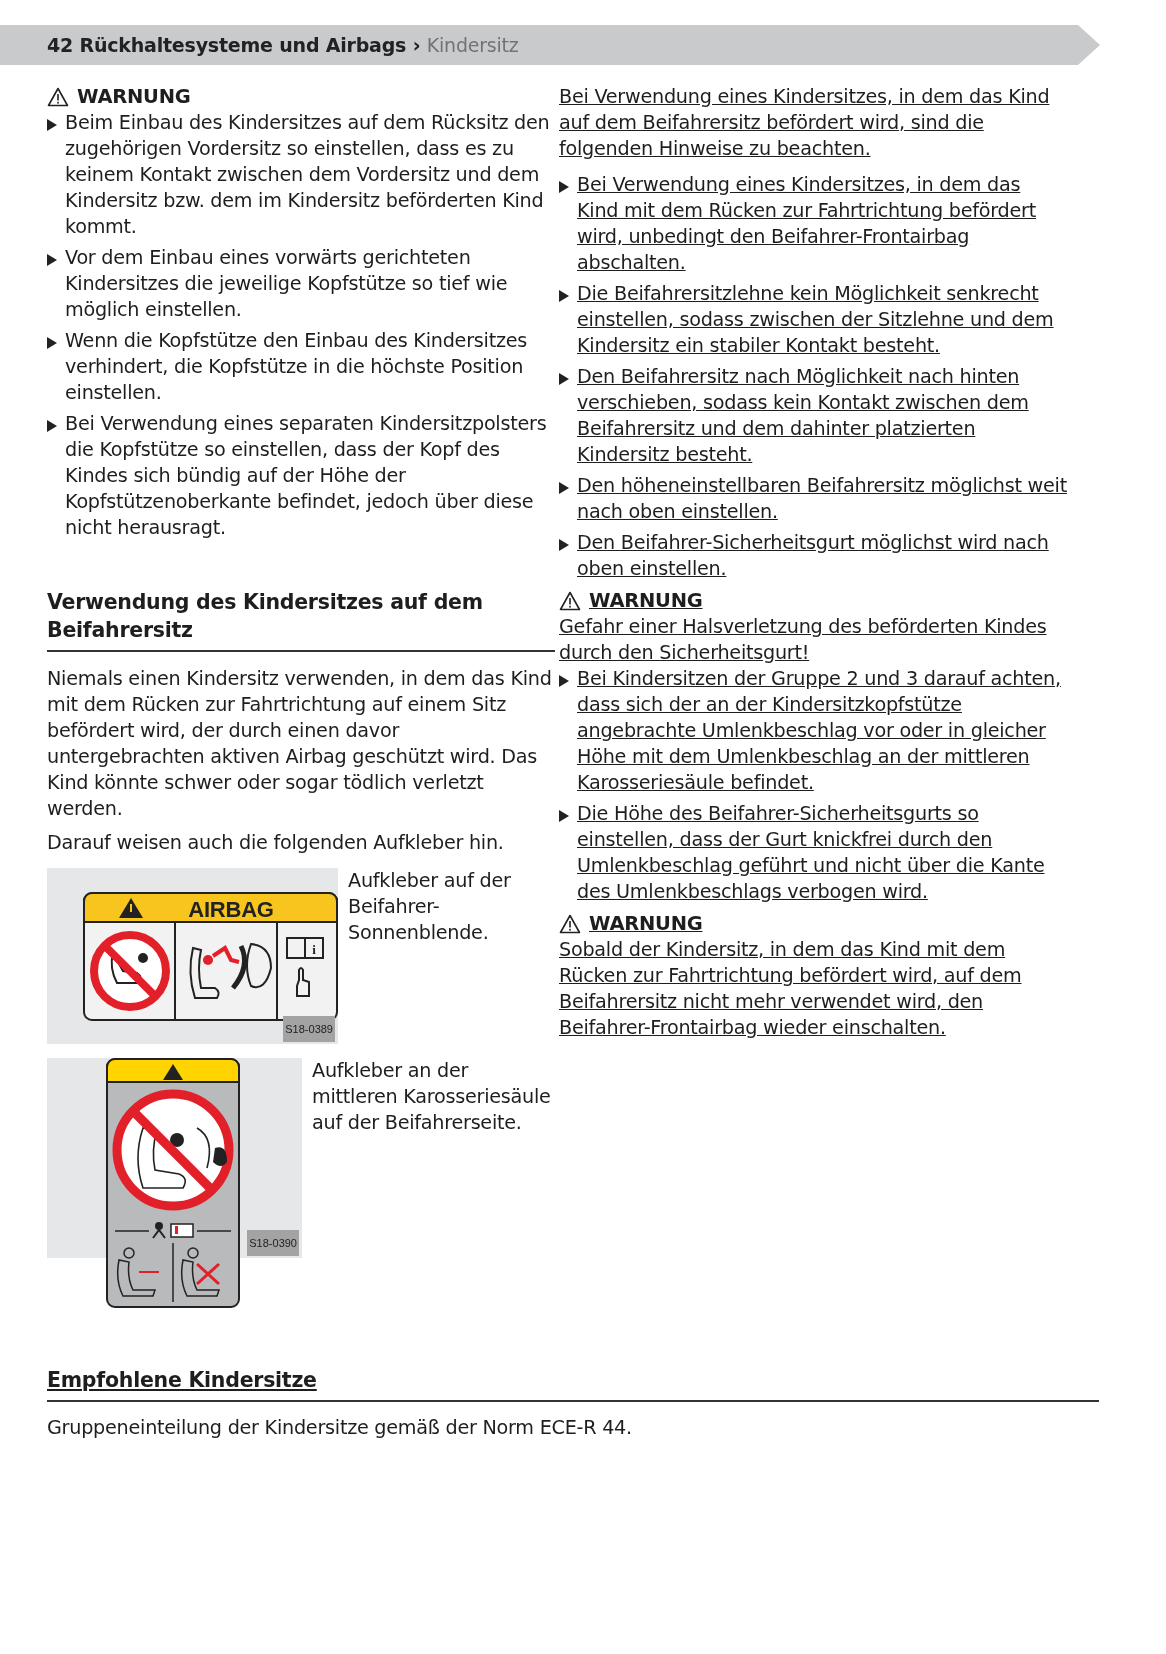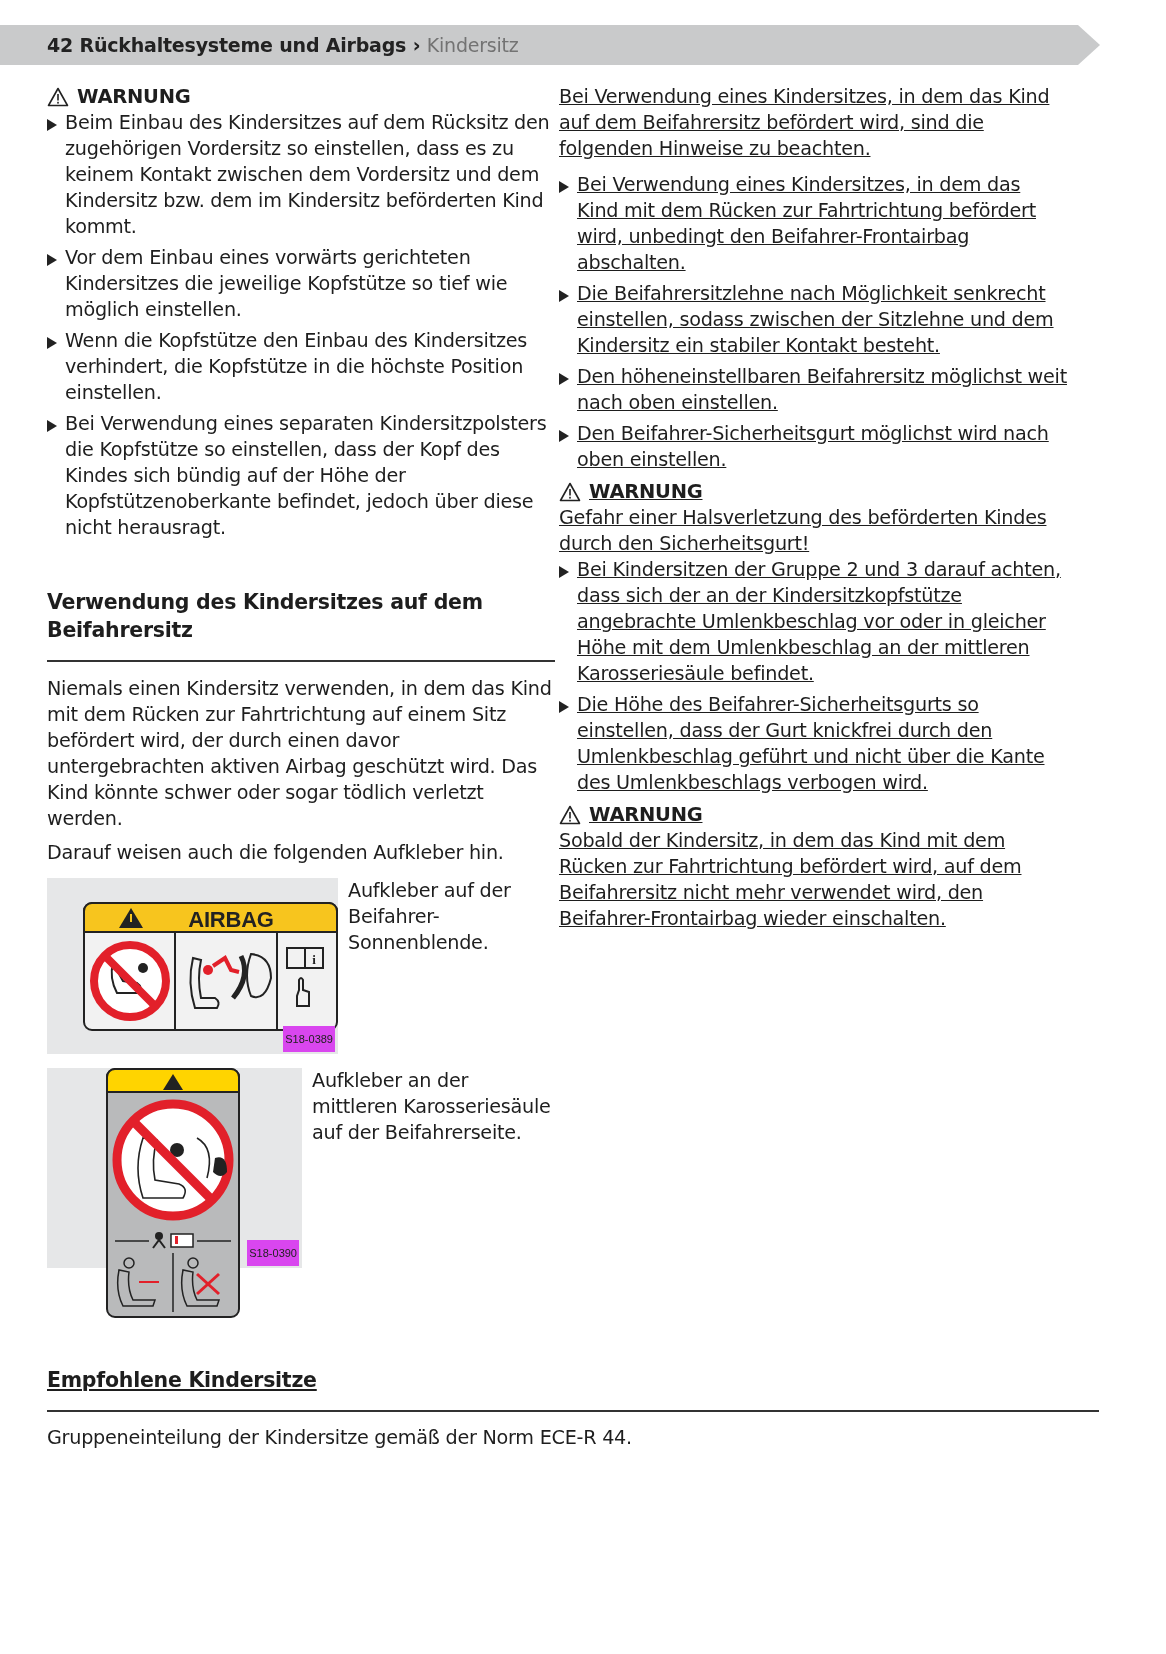--- a/index.html
+++ b/index.html
@@ -29,29 +29,29 @@
 
   ul.bullets { list-style: none; padding: 0; margin: 0; }
   ul.bullets li { position: relative; padding-left: 18px; margin-bottom: 5px; }
   ul.bullets li .tri {
     position: absolute; left: 0; top: 9px; width: 0; height: 0;
     border-left: 10px solid #222; border-top: 6px solid transparent; border-bottom: 6px solid transparent;
   }
   p { margin: 0 0 8px 0; }
 
   .section-heading {
-    font-weight: bold; font-size: 20.5px; line-height: 28px; padding-bottom: 16px;
+    font-weight: bold; font-size: 20.5px; line-height: 28px; padding-bottom: 6px;
     border-bottom: 2px solid #333; margin: 0 0 14px 0;
   }
 
   .figure-row { display: flex; align-items: flex-start; margin-bottom: 14px; }
   .figure-box { position: relative; background: #e6e7e8; flex: none; }
   .fig-caption-code {
     position: absolute; right: 3px; bottom: 2px; font-size: 11px; font-family: "Liberation Sans", sans-serif;
-    color: #222; background: #d946ef; padding: 0 2px; letter-spacing: 0; text-align: center;
+    color: #222; background: #a3a3a3; padding: 0 2px; letter-spacing: 0; text-align: center;
   }
   .figure-text { margin-left: 10px; flex: 1; }
 
   .bottom-section { position: absolute; left: 47px; top: 1366px; width: 1052px; font-size: 19.2px; letter-spacing: -0.25px; }
   .bottom-section .section-heading { border-bottom: 2px solid #333; text-decoration: underline; }
 </style>
 </head>
 <body>
 
 <div class="header-bar"></div>
@@ -145,21 +145,22 @@
       <span class="fig-caption-code">S18-0390</span>
     </div>
     <div class="figure-text">Aufkleber an der mittleren Karosseriesäule auf der Beifahrerseite.</div>
   </div>
 </div>
 
 <div class="col col-right">
   <p style="margin-bottom:10px">Bei Verwendung eines Kindersitzes, in dem das Kind auf dem Beifahrersitz befördert wird, sind die folgenden Hinweise zu beachten.</p>
   <ul class="bullets">
     <li><span class="tri"></span><span>Bei Verwendung eines Kindersitzes, in dem das Kind mit dem Rücken zur Fahrtrichtung befördert wird, unbedingt den Beifahrer-Frontairbag abschalten.</span></li>
-    <li><span class="tri"></span><span>Die Beifahrersitzlehne nach Möglichkeit senkrecht einstellen, sodass zwischen der Sitzlehne und dem Kindersitz ein stabiler Kontakt besteht.</span></li>
+    <li><span class="tri"></span><span>Die Beifahrersitzlehne kein Möglichkeit senkrecht einstellen, sodass zwischen der Sitzlehne und dem Kindersitz ein stabiler Kontakt besteht.</span></li>
+    <li><span class="tri"></span><span>Den Beifahrersitz nach Möglichkeit nach hinten verschieben, sodass kein Kontakt zwischen dem Beifahrersitz und dem dahinter platzierten Kindersitz besteht.</span></li>
     <li><span class="tri"></span><span>Den höheneinstellbaren Beifahrersitz möglichst weit nach oben einstellen.</span></li>
     <li><span class="tri"></span><span>Den Beifahrer-Sicherheitsgurt möglichst wird nach oben einstellen.</span></li>
   </ul>
 
   <div style="margin-top:6px">
     <div class="warn-title">
       <svg viewBox="0 0 22 20">
           <path d="M11 1.5 L20.5 18.5 L1.5 18.5 Z" fill="none" stroke="#222" stroke-width="1.6" stroke-linejoin="round"></path>
           <rect x="10.2" y="7" width="1.6" height="6.5" fill="#222"></rect>
           <rect x="10.2" y="14.8" width="1.6" height="1.8" fill="#222"></rect>

